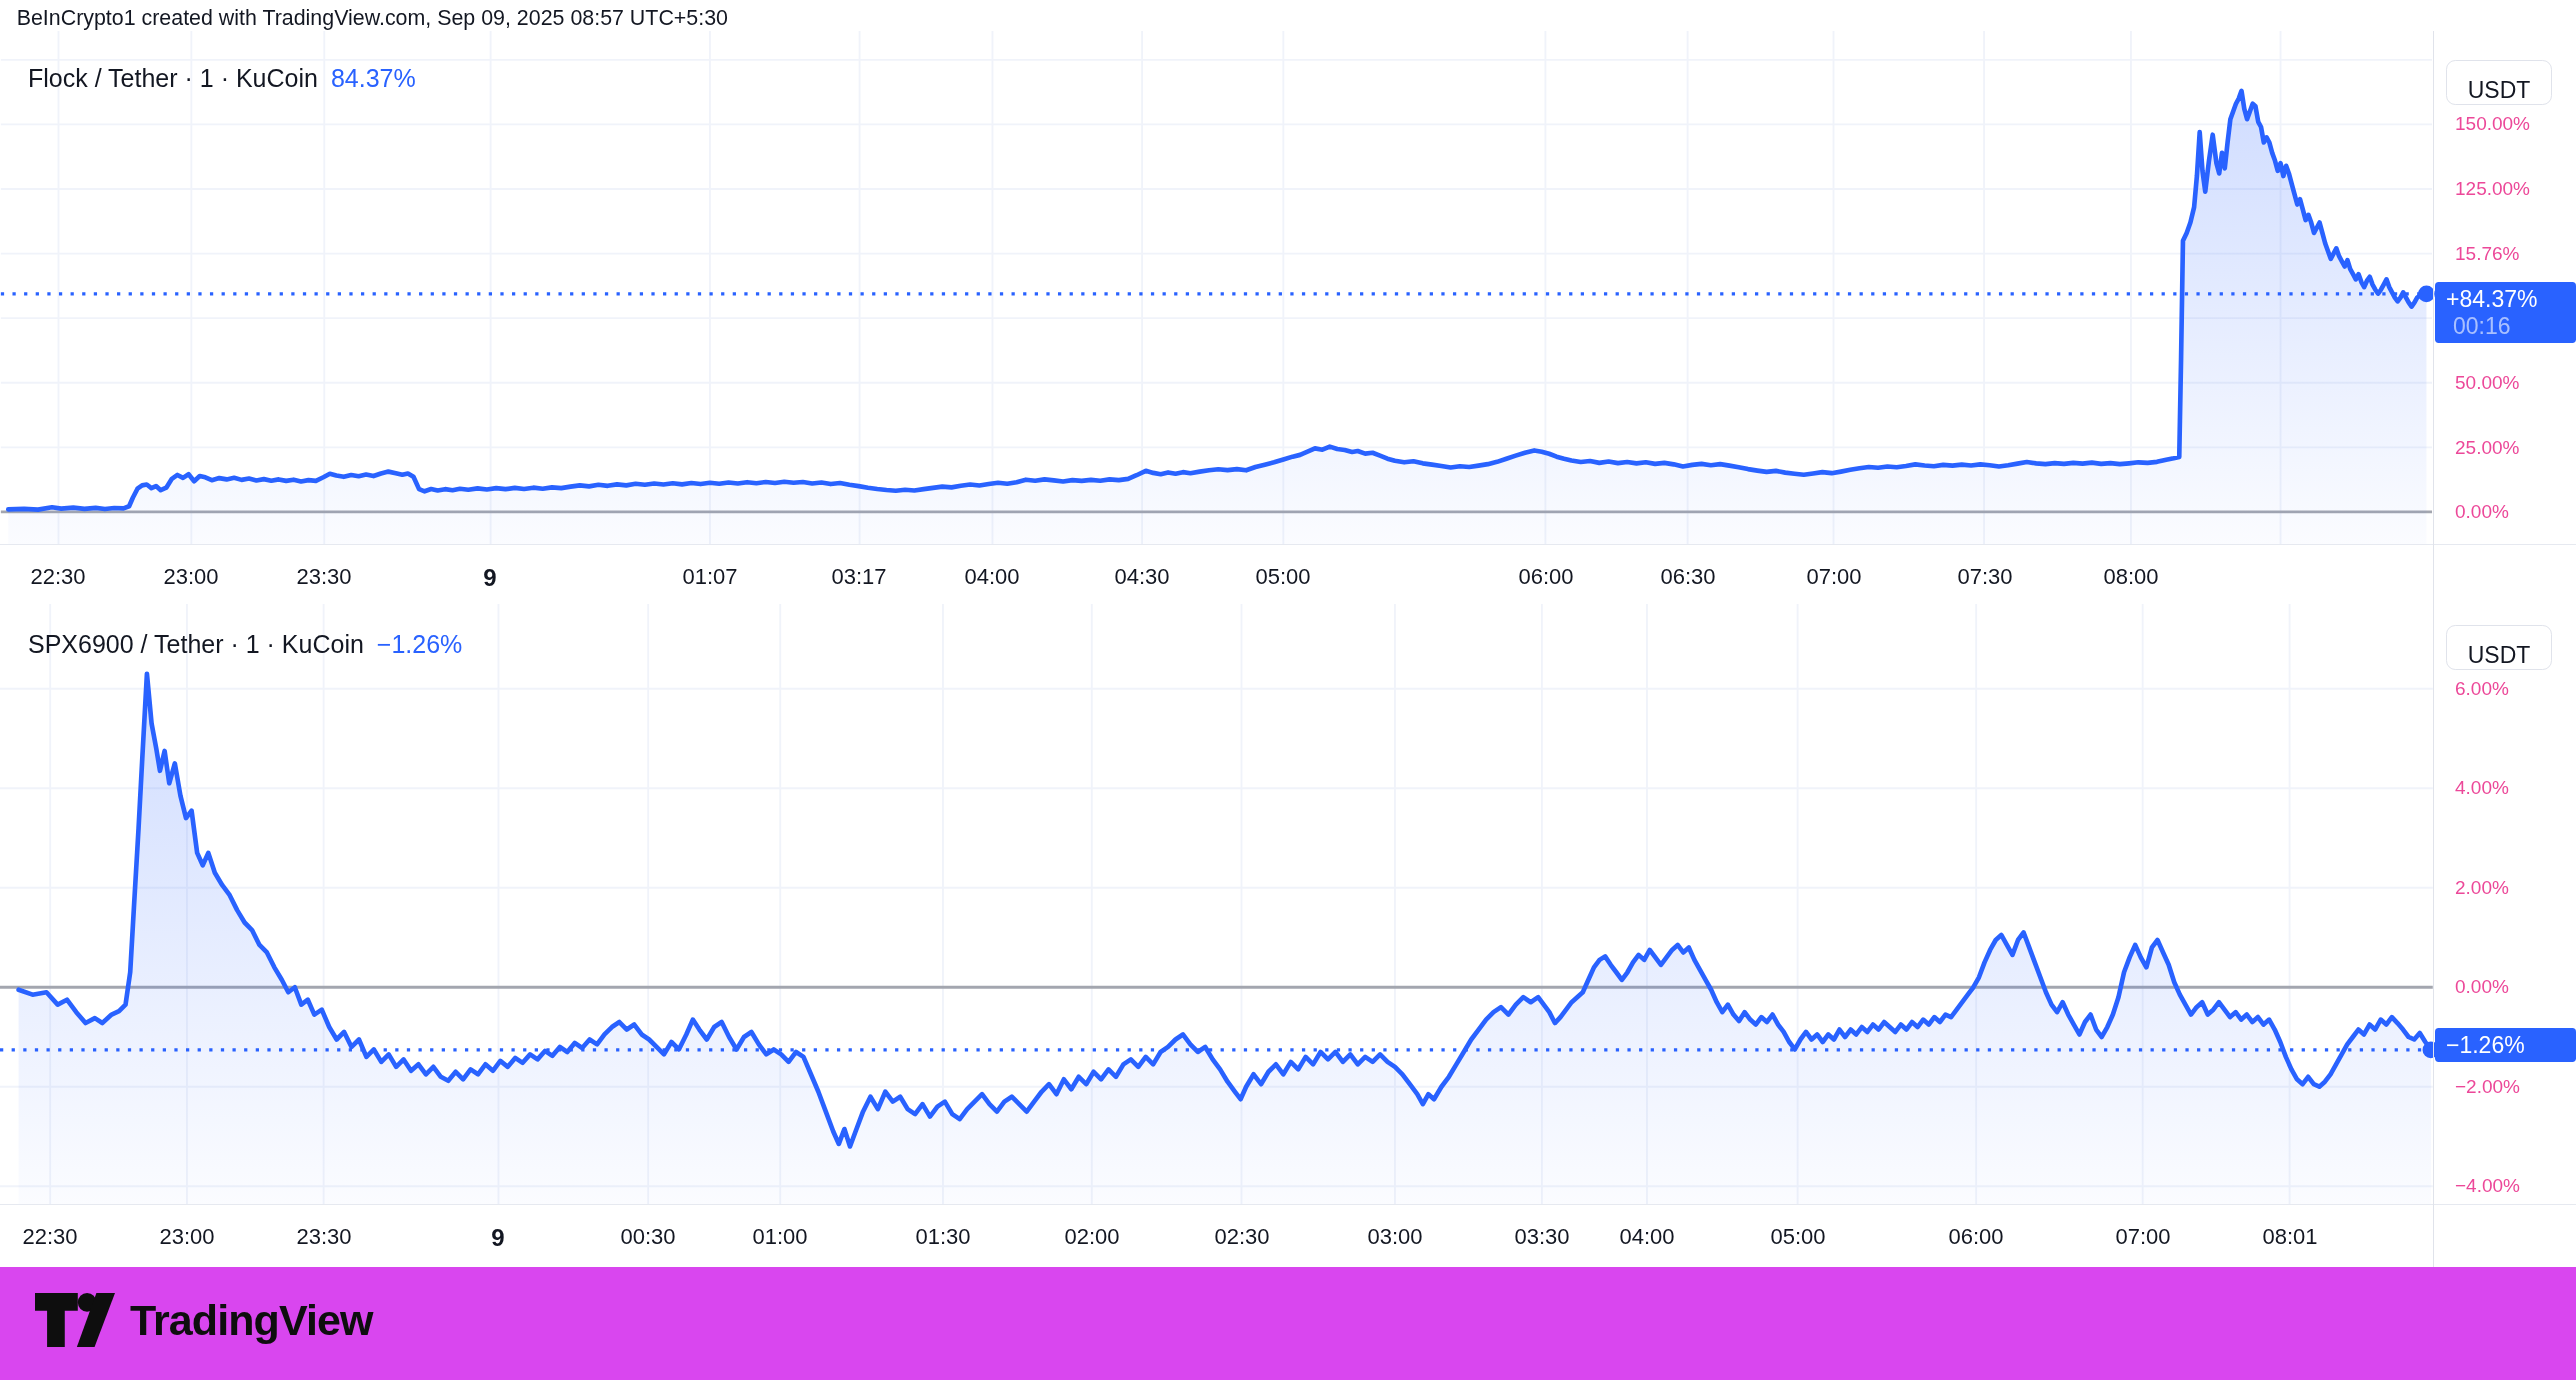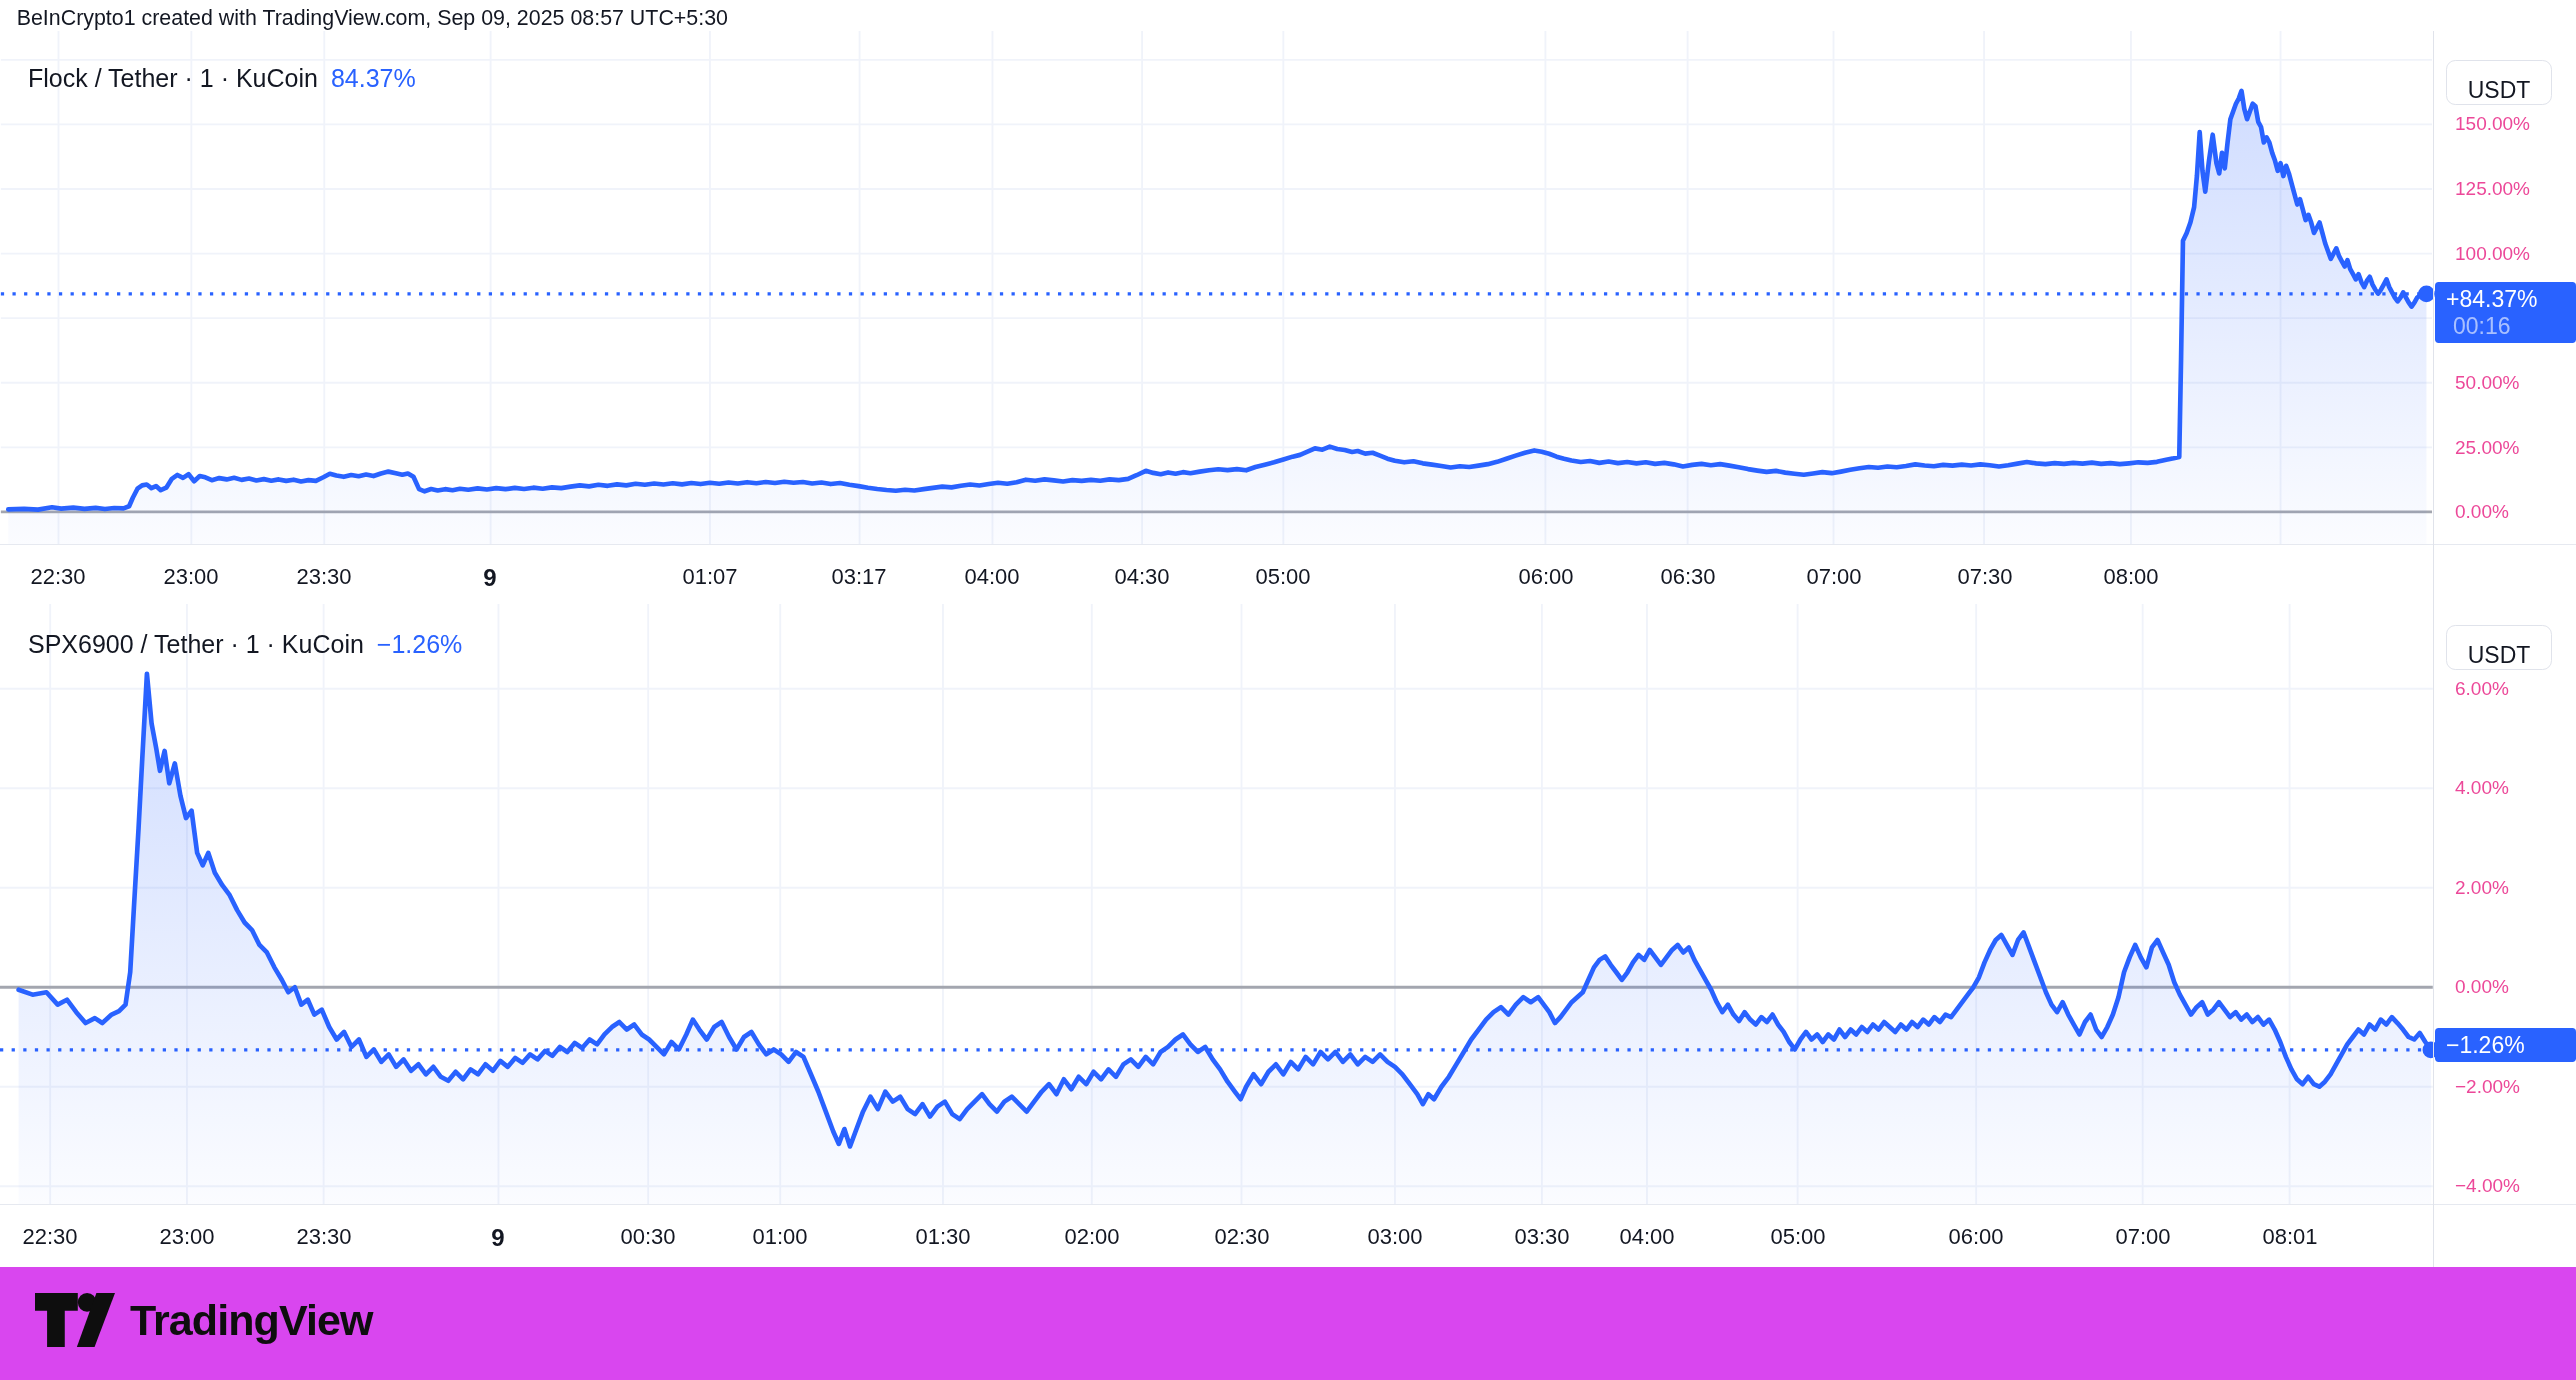--- a/index.html
+++ b/index.html
@@ -76,21 +76,21 @@
   <div class="currency-badge" style="top:29px;">
       <span>USDT</span>
     </div>
   <div class="price-badge" id="badge1" style="top: 251px;">
     <div>+84.37%</div>
     <div class="sub">00:16</div>
   </div>
   <div id="yticks1">
       <div class="ytick" style="top: 93px;">150.00%</div>
       <div class="ytick" style="top: 158px;">125.00%</div>
-      <div class="ytick" style="top: 223px;">100.00%</div>
+      <div class="ytick" style="top: 223px;">15.76%</div>
       <div class="ytick" style="top: 352px;">50.00%</div>
       <div class="ytick" style="top: 417px;">25.00%</div>
       <div class="ytick" style="top: 481px;">0.00%</div>
     </div>
 </div>
 
 <div class="xaxis" id="xaxis1">
     <div class="xtick" style="left: 58px;">22:30</div>
     <div class="xtick" style="left: 191px;">23:00</div>
     <div class="xtick" style="left: 324px;">23:30</div>

